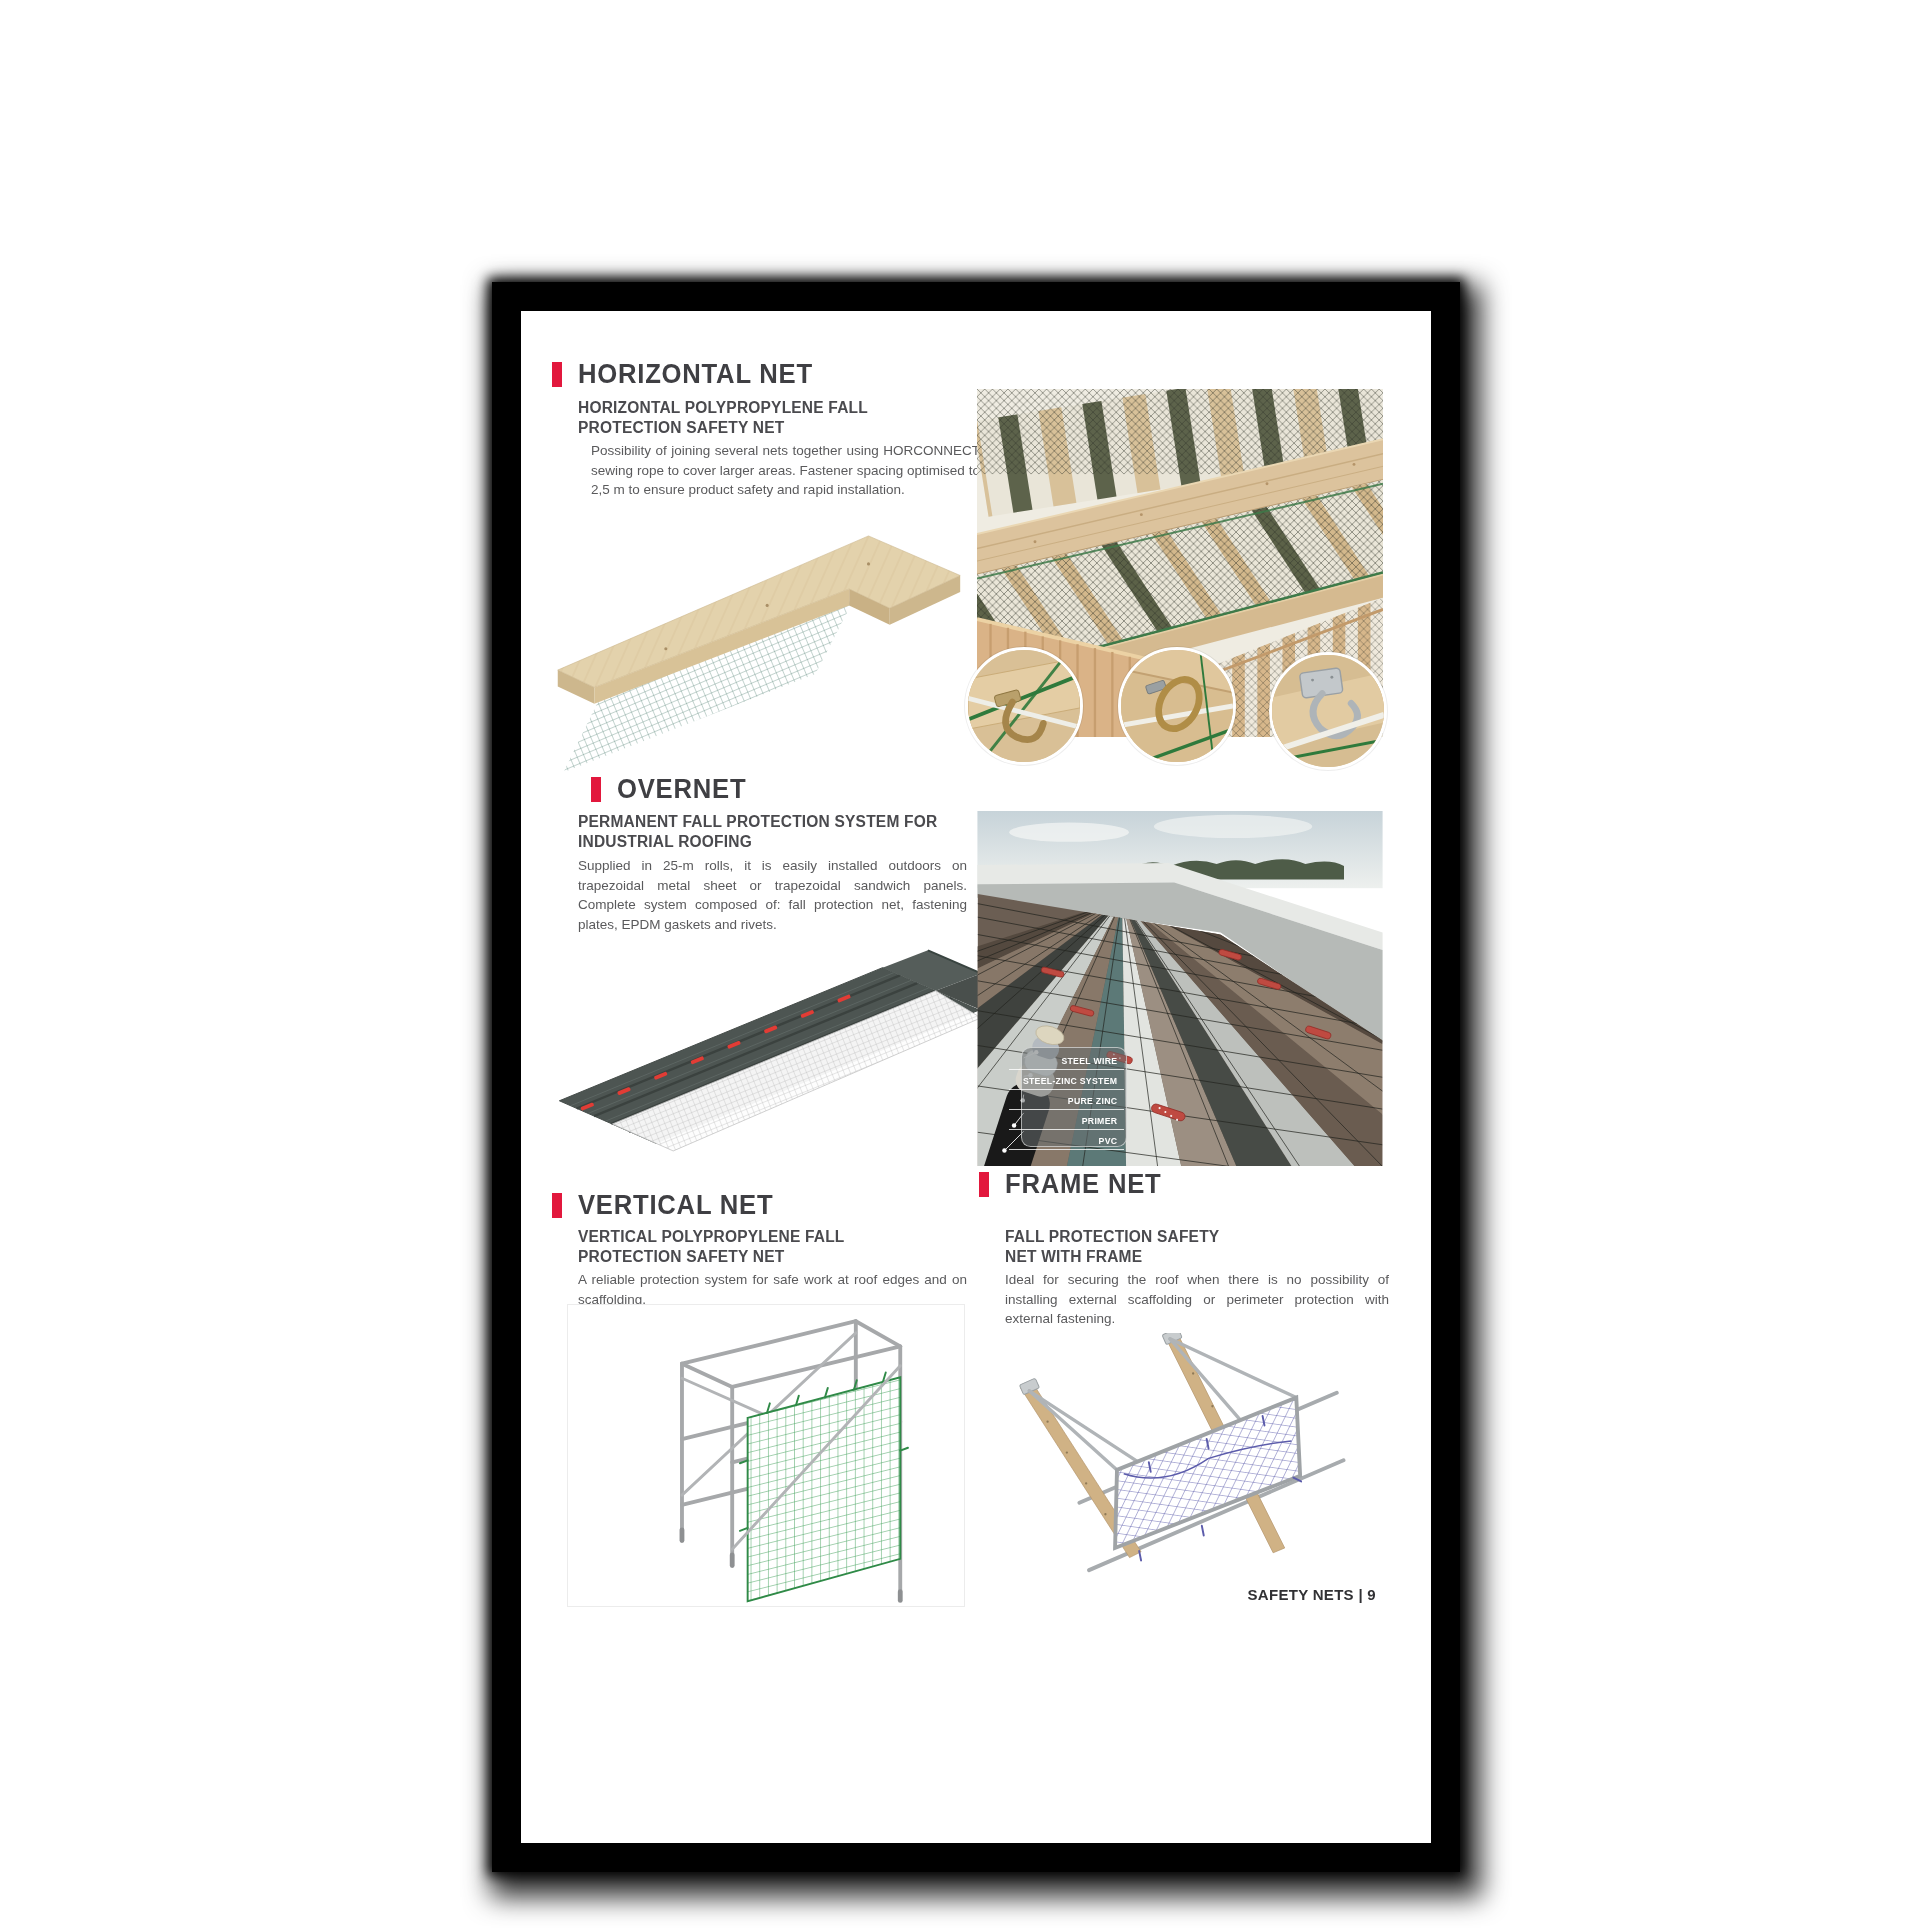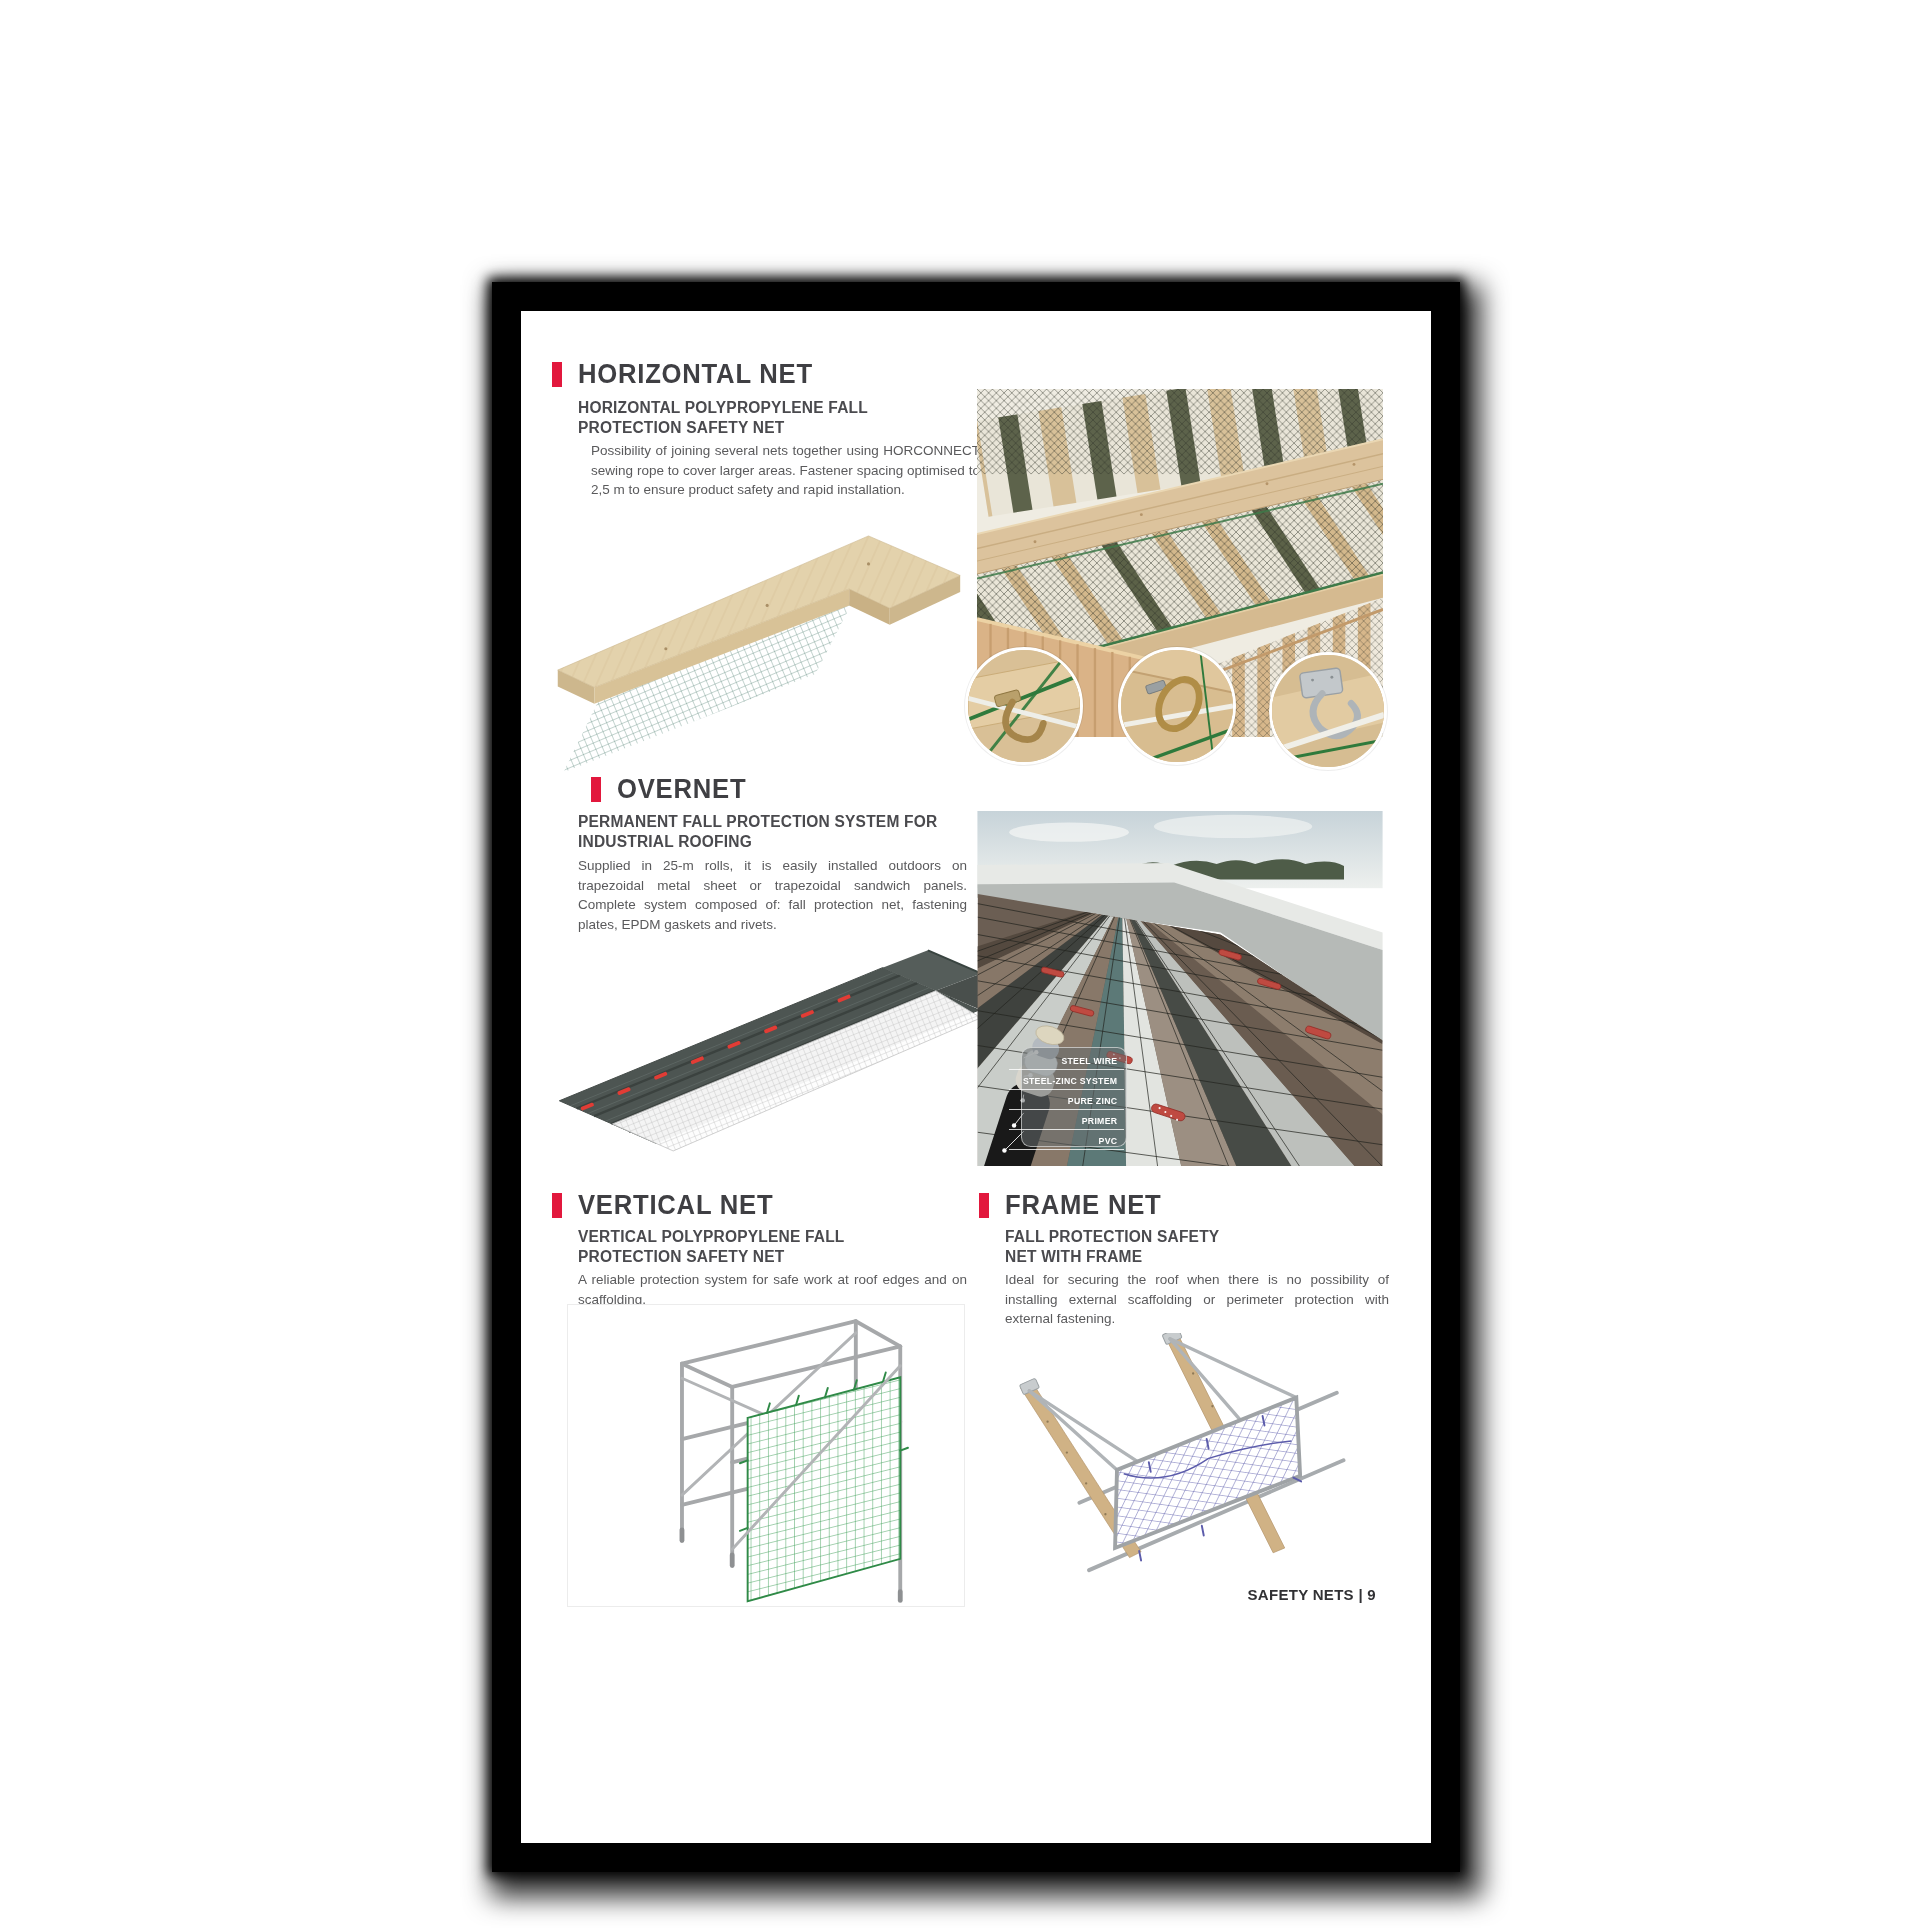--- a/index.html
+++ b/index.html
@@ -412,21 +412,21 @@
         <line x1="170" y1="252" x2="344" y2="62"></line>
       </g>
       <g stroke="#8e9092" stroke-width="5" stroke-linecap="round">
         <line x1="118" y1="232" x2="118" y2="243"></line>
             <line x1="170" y1="258" x2="170" y2="269"></line>
         <line x1="344" y1="296" x2="344" y2="305"></line>
       </g>
     </svg>
   </div>
 
-  <div class="abs sec-head" style="left:458px;top:879px;">
+  <div class="abs sec-head" style="left:458px;top:858px;">
     <span class="marker"></span>
     <h2 class="sec-title">FRAME NET</h2>
   </div>
   <div class="abs sub" style="left:484px;top:916px;width:237px;">FALL PROTECTION SAFETY NET WITH FRAME</div>
   <div class="abs bodytext" style="left:484px;top:959px;width:384px;">Ideal for securing the roof when there is no possibility of installing external scaffolding or perimeter protection with external fastening.</div>
 
   <div class="illo" style="left:483px;top:1022px;width:386px;height:241px;">
     <svg viewBox="0 0 400 250" xmlns="http://www.w3.org/2000/svg">
       <defs>
         <pattern id="p-bluenet" width="9" height="9" patternUnits="userSpaceOnUse" patternTransform="rotate(8) skewX(-18)">

